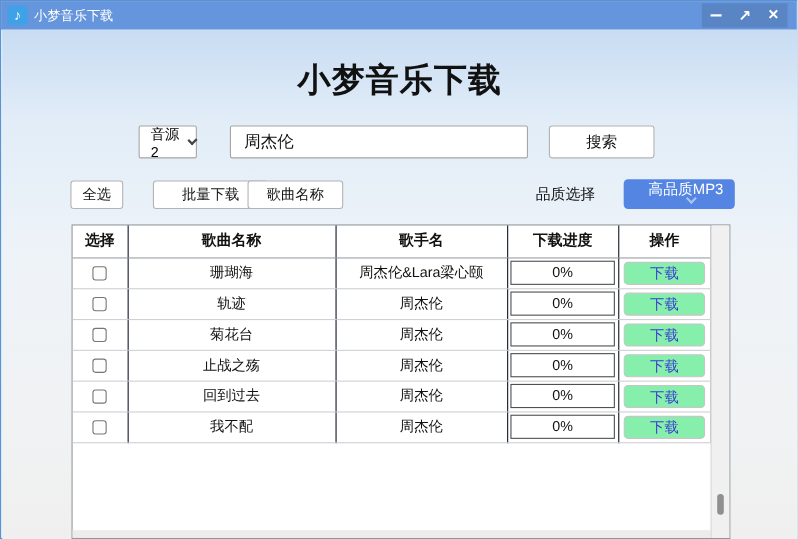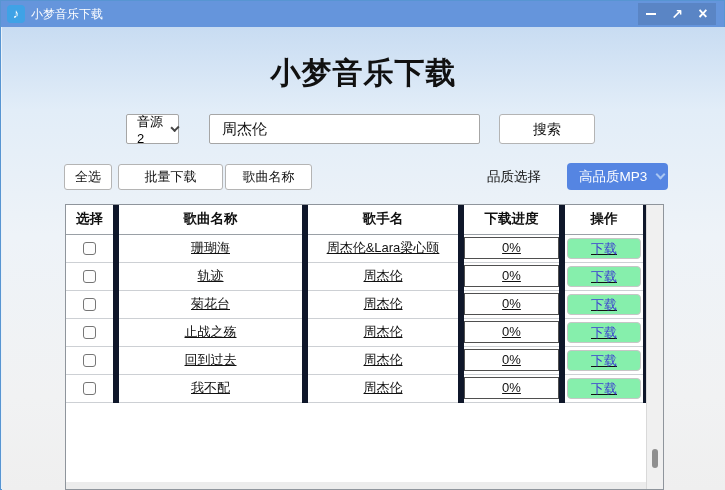--- a/index.html
+++ b/index.html
@@ -67,51 +67,51 @@
     font-size: 14px; color: #111111; text-align: center; line-height: 28px; cursor: pointer;
   }
 
   
   .tool-btn {
     position: absolute; top: 137px; height: 26px;
     background: #ffffff; border: 1px solid #b4b4b4; border-radius: 3px;
     font-size: 13px; color: #111111; text-align: center; line-height: 24px; cursor: pointer;
   }
   .btn-select-all { left: 62px;  width: 48px; }
-  .btn-batch      { left: 116px; width: 105px; }
+  .btn-batch      { left: 137px; width: 105px; }
   .btn-dir        { left: 223px; width: 87px; }
   .quality-label {
     position: absolute; left: 485px; top: 137px; height: 26px; line-height: 26px;
     font-size: 13.5px; color: #111111;
   }
   .quality-dd {
     position: absolute; left: 565px; top: 136px; width: 101px; height: 27px;
     background: #5585e2; border-radius: 4px; color: #ffffff; font-size: 13.5px;
-    display: flex; align-items: center; padding-left: 12px; cursor: pointer;
+    display: flex; align-items: center; padding-left: 12px; cursor: pointer; flex-direction: column;
   }
   .chev-light {
     width: 7px; height: 7px; border-right: 2.5px solid #a9c6f2; border-bottom: 2.5px solid #a9c6f2;
     transform: rotate(45deg); margin-left: 10px; margin-top: -4px;
   }
 
   
   .grid-panel {
     position: absolute; left: 63px; top: 177px; width: 599px; height: 286px;
     background: #ffffff; border: 1px solid #8f959c;
   }
   table.songs { table-layout: fixed; width: 580px; border-collapse: collapse; }
   table.songs th, table.songs td {
-    border-right: 6px solid #0f172a; border-bottom: 1px solid #cdd0d4;
+    border-right: 1px solid #0f172a; border-bottom: 1px solid #cdd0d4;
     text-align: center; vertical-align: middle; overflow: hidden; white-space: nowrap;
   }
   table.songs th {
     height: 29px; font-size: 13.5px; font-weight: bold; color: #111111;
     border-bottom: 1px solid #9aa0a6; background: #ffffff;
   }
-  table.songs td { height: 28px; font-size: 13px; color: #111111; background: #ffffff; text-decoration: underline; }
+  table.songs td { height: 28px; font-size: 13px; color: #111111; background: #ffffff; }
   td.sel-selected { background: #0e79d2 !important; }
   .cbx {
     width: 13px; height: 13px; border: 1px solid #767676; border-radius: 3px;
     background: #fdfdfd; margin: 0 auto; cursor: pointer;
   }
   td.sel-selected .cbx { border-color: #e8e8e8; background: #ffffff; }
   .pbox {
     width: 95px; height: 22px; margin: 0 auto; border: 1px solid #4f4f4f;
     background: #ffffff; line-height: 20px; font-size: 13px; color: #111111;
   }

